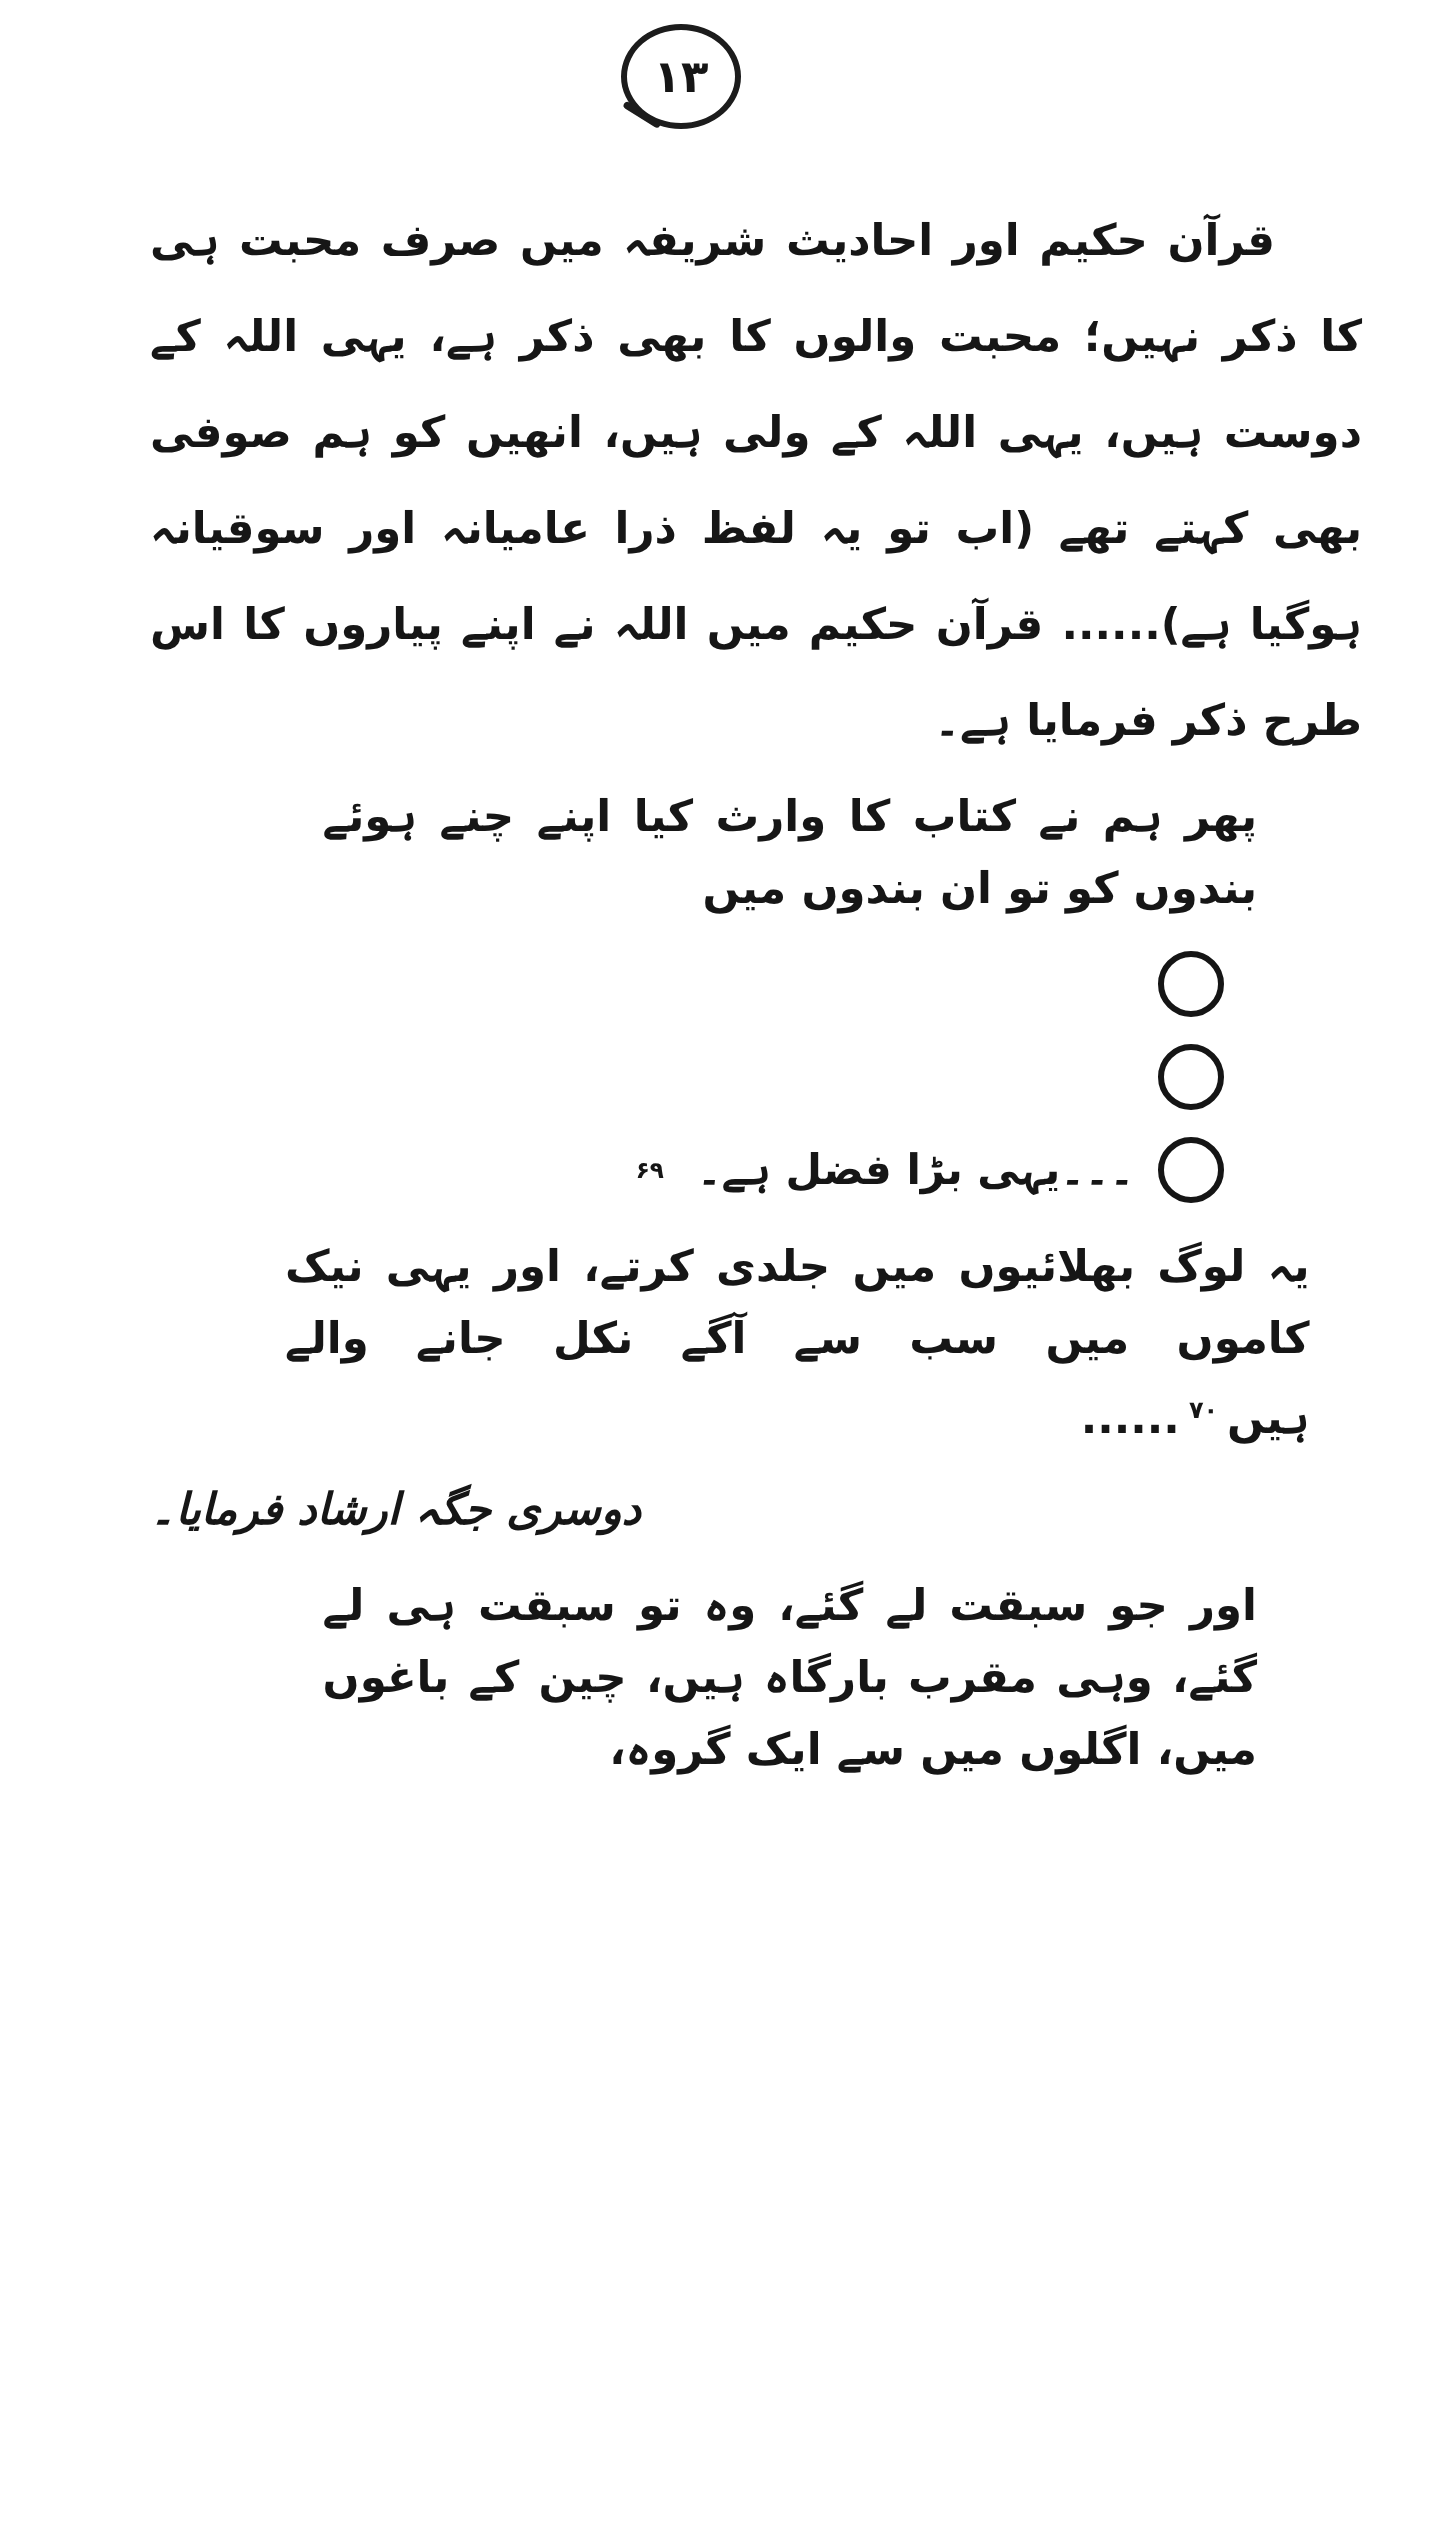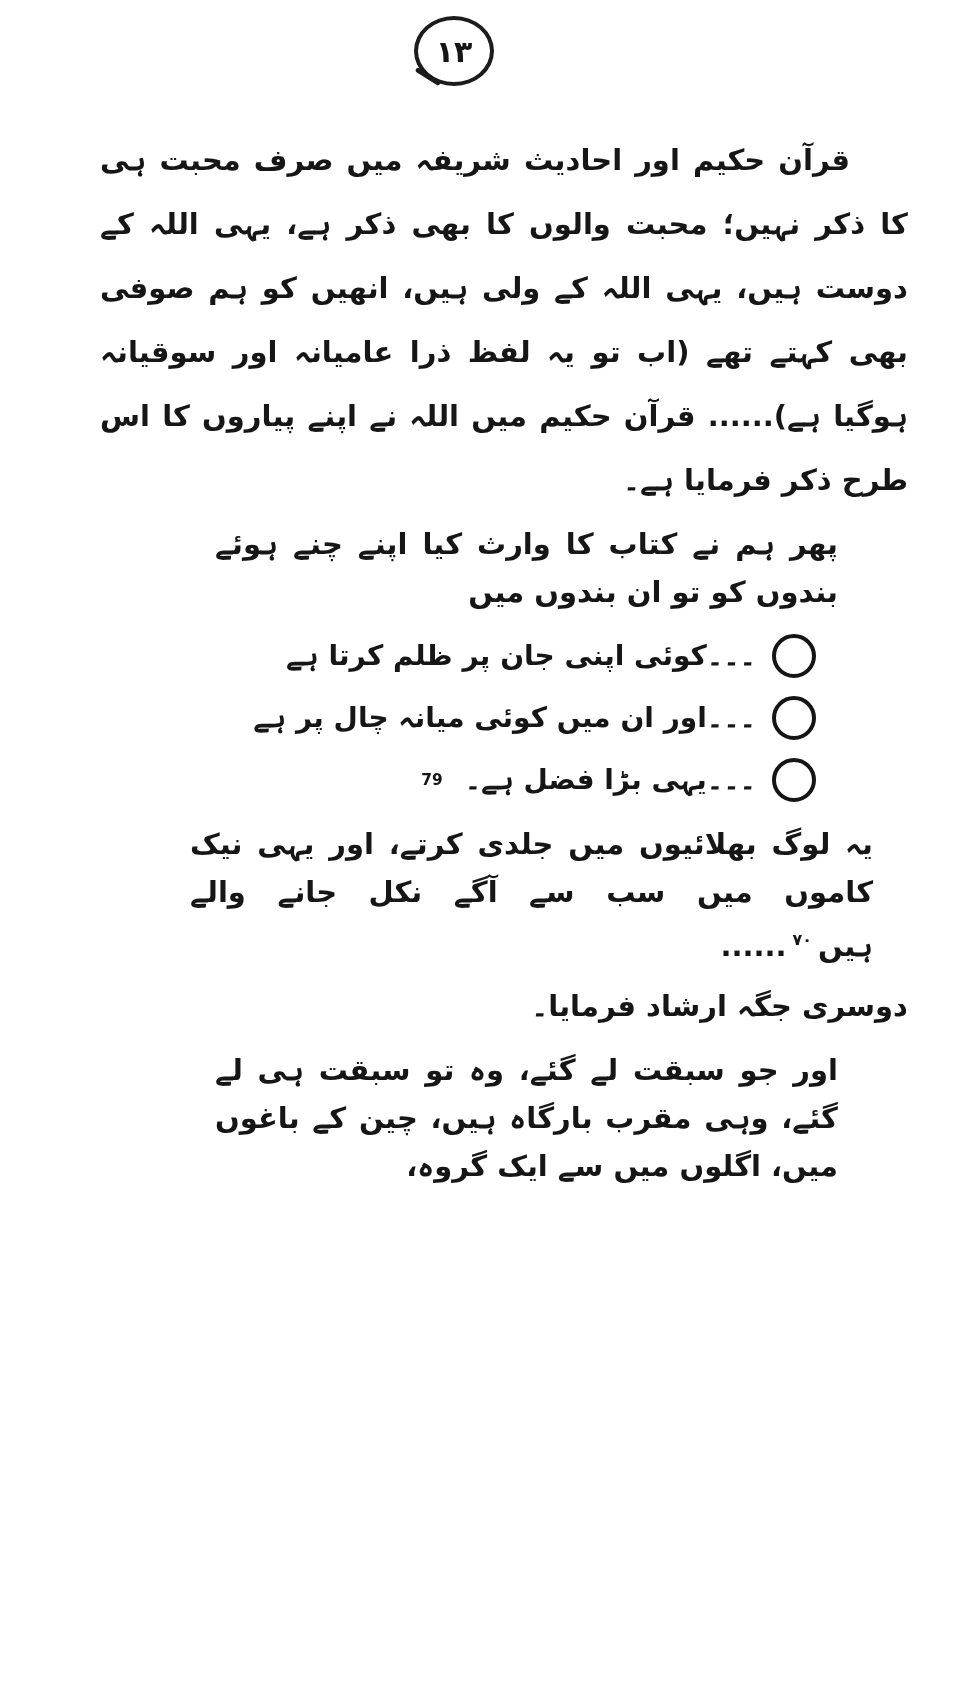--- a/index.html
+++ b/index.html
@@ -48,21 +48,21 @@
     border-radius: 3px;
   }
   .body-text {
     font-size: 29px;
     font-weight: 700;
     line-height: 64px;
     text-align: justify;
     margin: 0;
   }
   .first-indent { text-indent: 58px; }
-  .align-right-only { text-align: right; }
+  .align-right-only { text-align: left; font-style: italic; }
   .bq {
     font-size: 29px;
     font-weight: 700;
     line-height: 48px;
     text-align: justify;
     margin: 8px 70px 6px 115px;
   }
   .bq-wide { margin: 6px 35px 4px 90px; }
   .blist {
     margin: 4px 92px 8px 0;
@@ -102,30 +102,28 @@
   </div>
 
 
   <p class="body-text first-indent">قرآن حکیم اور احادیث شریفہ میں صرف محبت ہی کا ذکر نہیں؛ محبت والوں کا بھی ذکر ہے، یہی اللہ کے دوست ہیں، یہی اللہ کے ولی ہیں، انھیں کو ہم صوفی بھی کہتے تھے (اب تو یہ لفظ ذرا عامیانہ اور سوقیانہ ہوگیا ہے)...... قرآن حکیم میں اللہ نے اپنے پیاروں کا اس طرح ذکر فرمایا ہے۔</p>
 
   <div class="bq">پھر ہم نے کتاب کا وارث کیا اپنے چنے ہوئے بندوں کو تو ان بندوں میں</div>
 
   <div class="blist">
     <div class="bitem">
       <span class="circle"></span>
-      <span class="txt">۔۔۔کوئی اپنی جان پر ظلم کرتا ہے</span>
     </div>
     <div class="bitem">
       <span class="circle"></span>
-      <span class="txt">۔۔۔اور ان میں کوئی میانہ چال پر ہے</span>
     </div>
     <div class="bitem">
       <span class="circle"></span>
       <span class="txt">۔۔۔یہی بڑا فضل ہے۔</span>
-      <sup class="fn">79</sup>
+      <sup class="fn">۶۹</sup>
     </div>
   </div>
 
 
   <div class="bq bq-wide">
     <span>یہ لوگ بھلائیوں میں جلدی کرتے، اور یہی نیک کاموں میں سب سے آگے نکل جانے والے ہیں</span><sup class="fn">۷۰</sup><span>......</span>
   </div>
 
   <p class="body-text align-right-only">دوسری جگہ ارشاد فرمایا۔</p>
 

